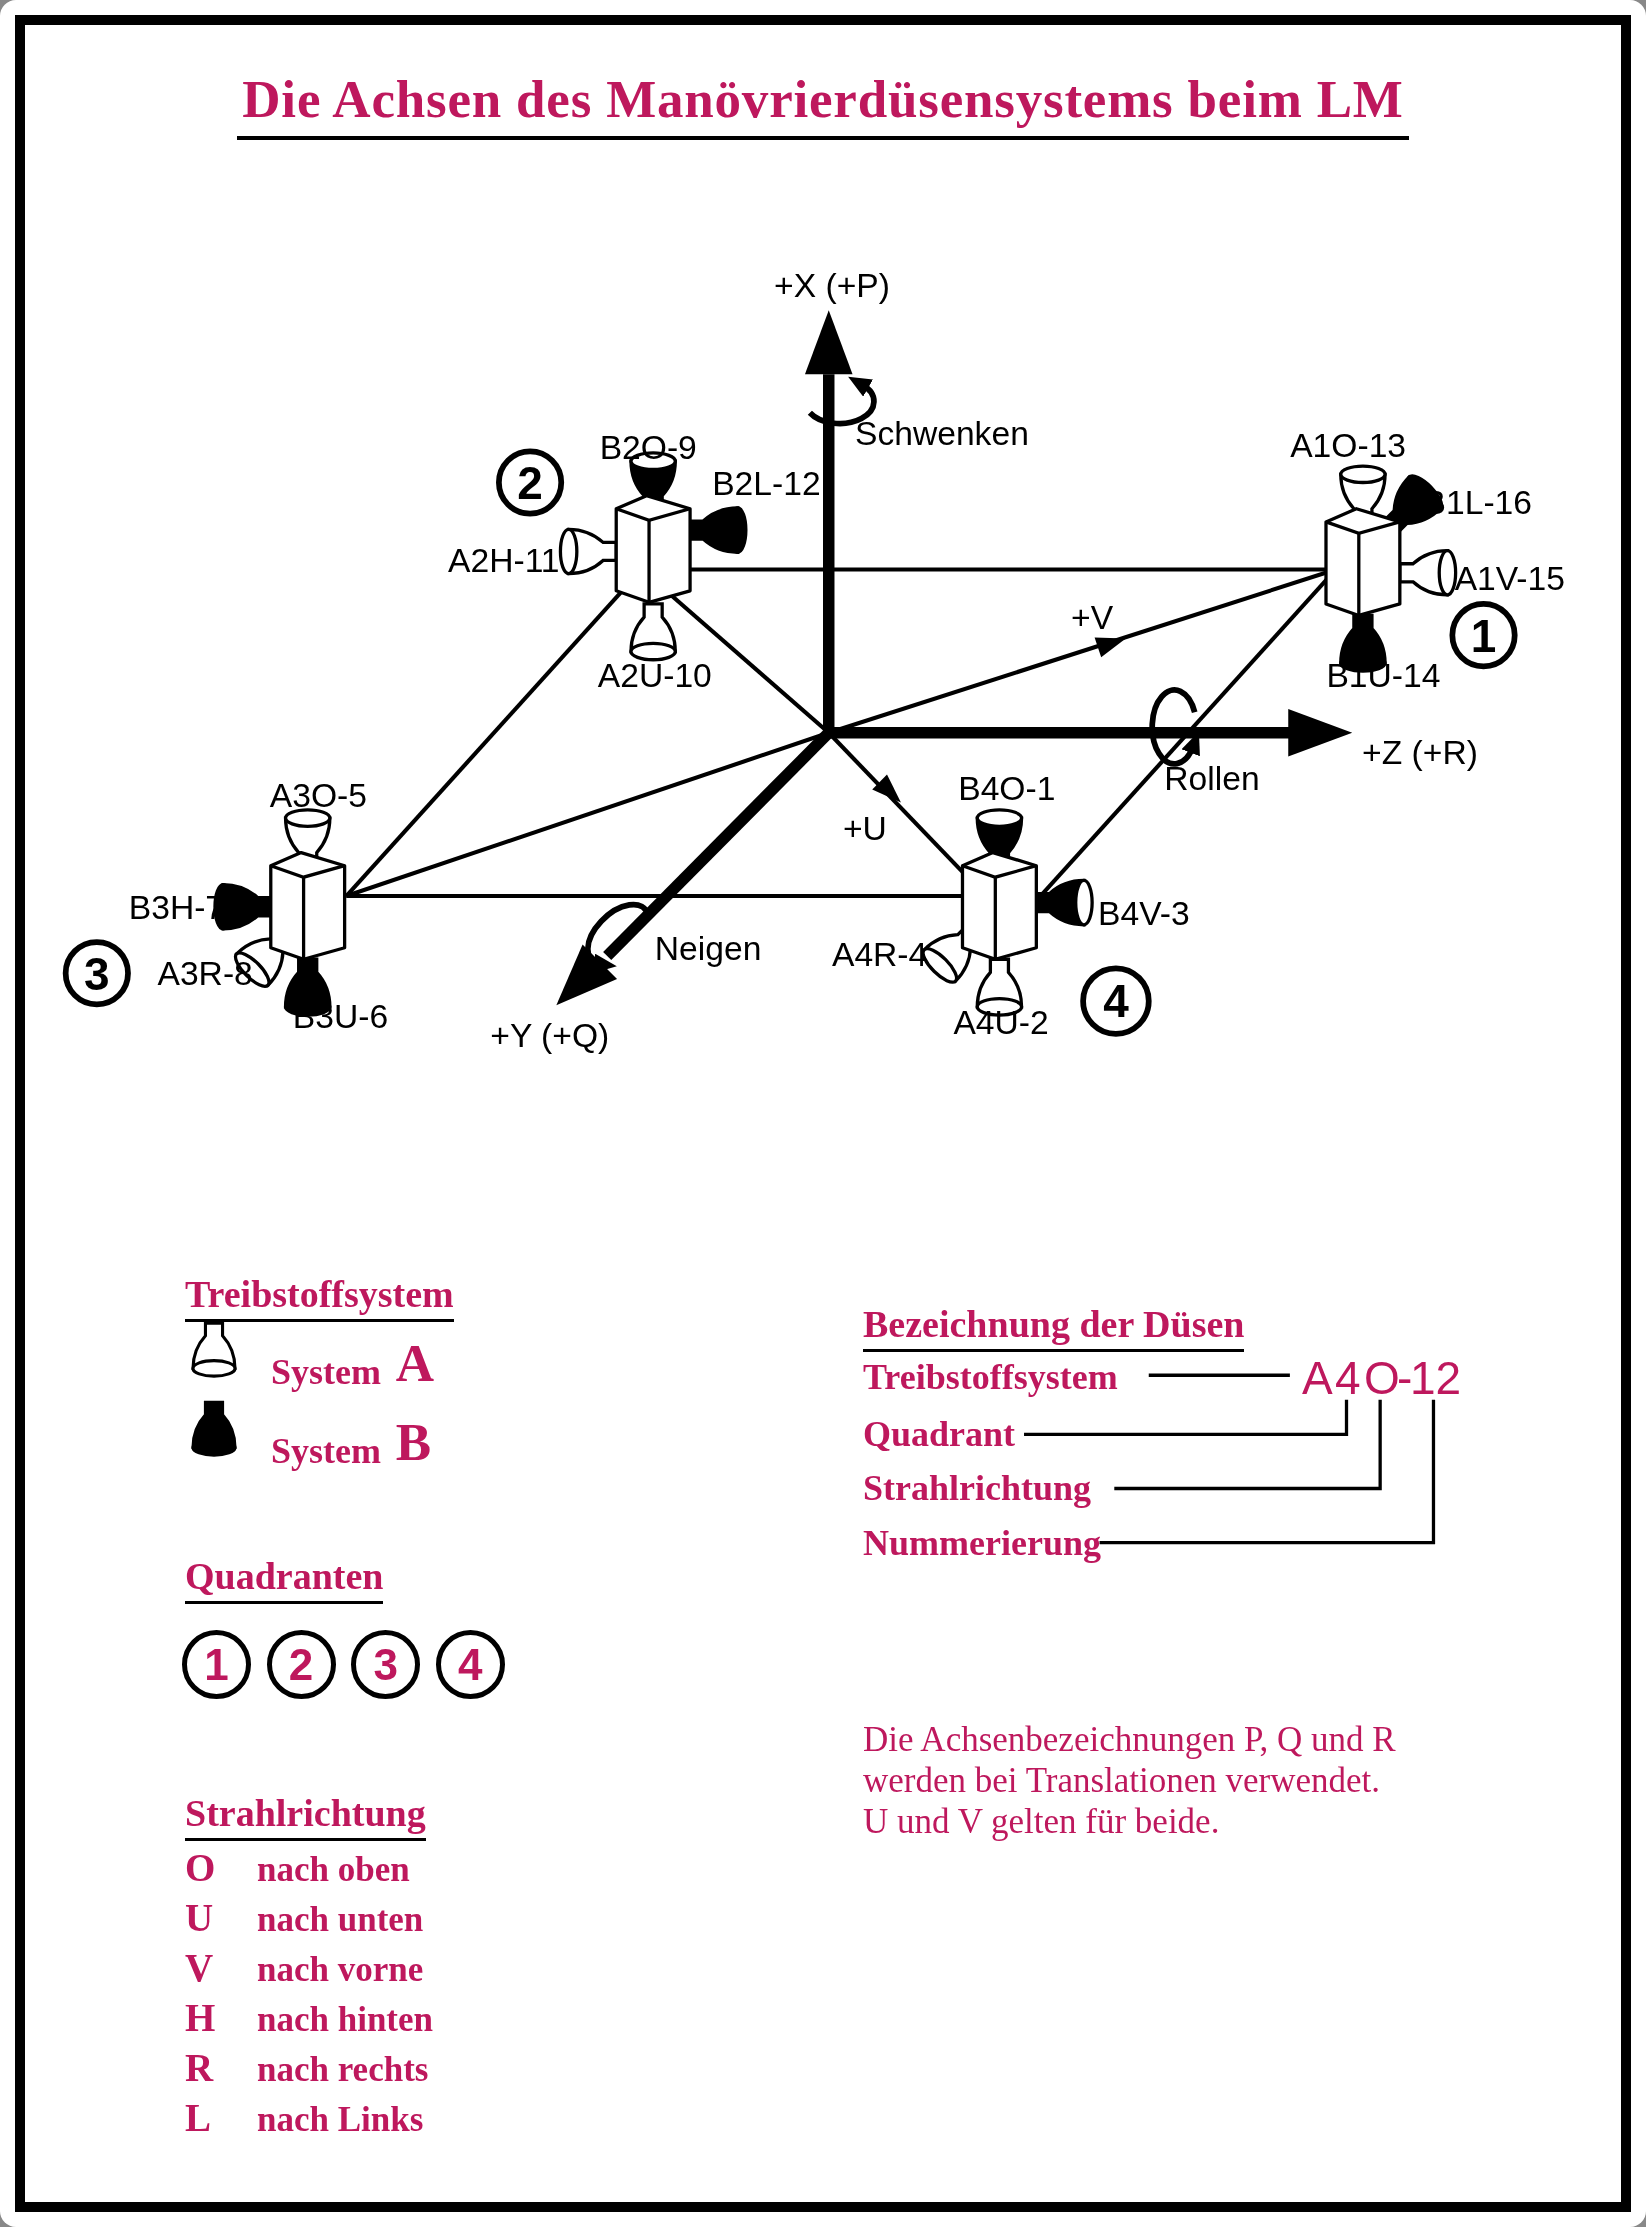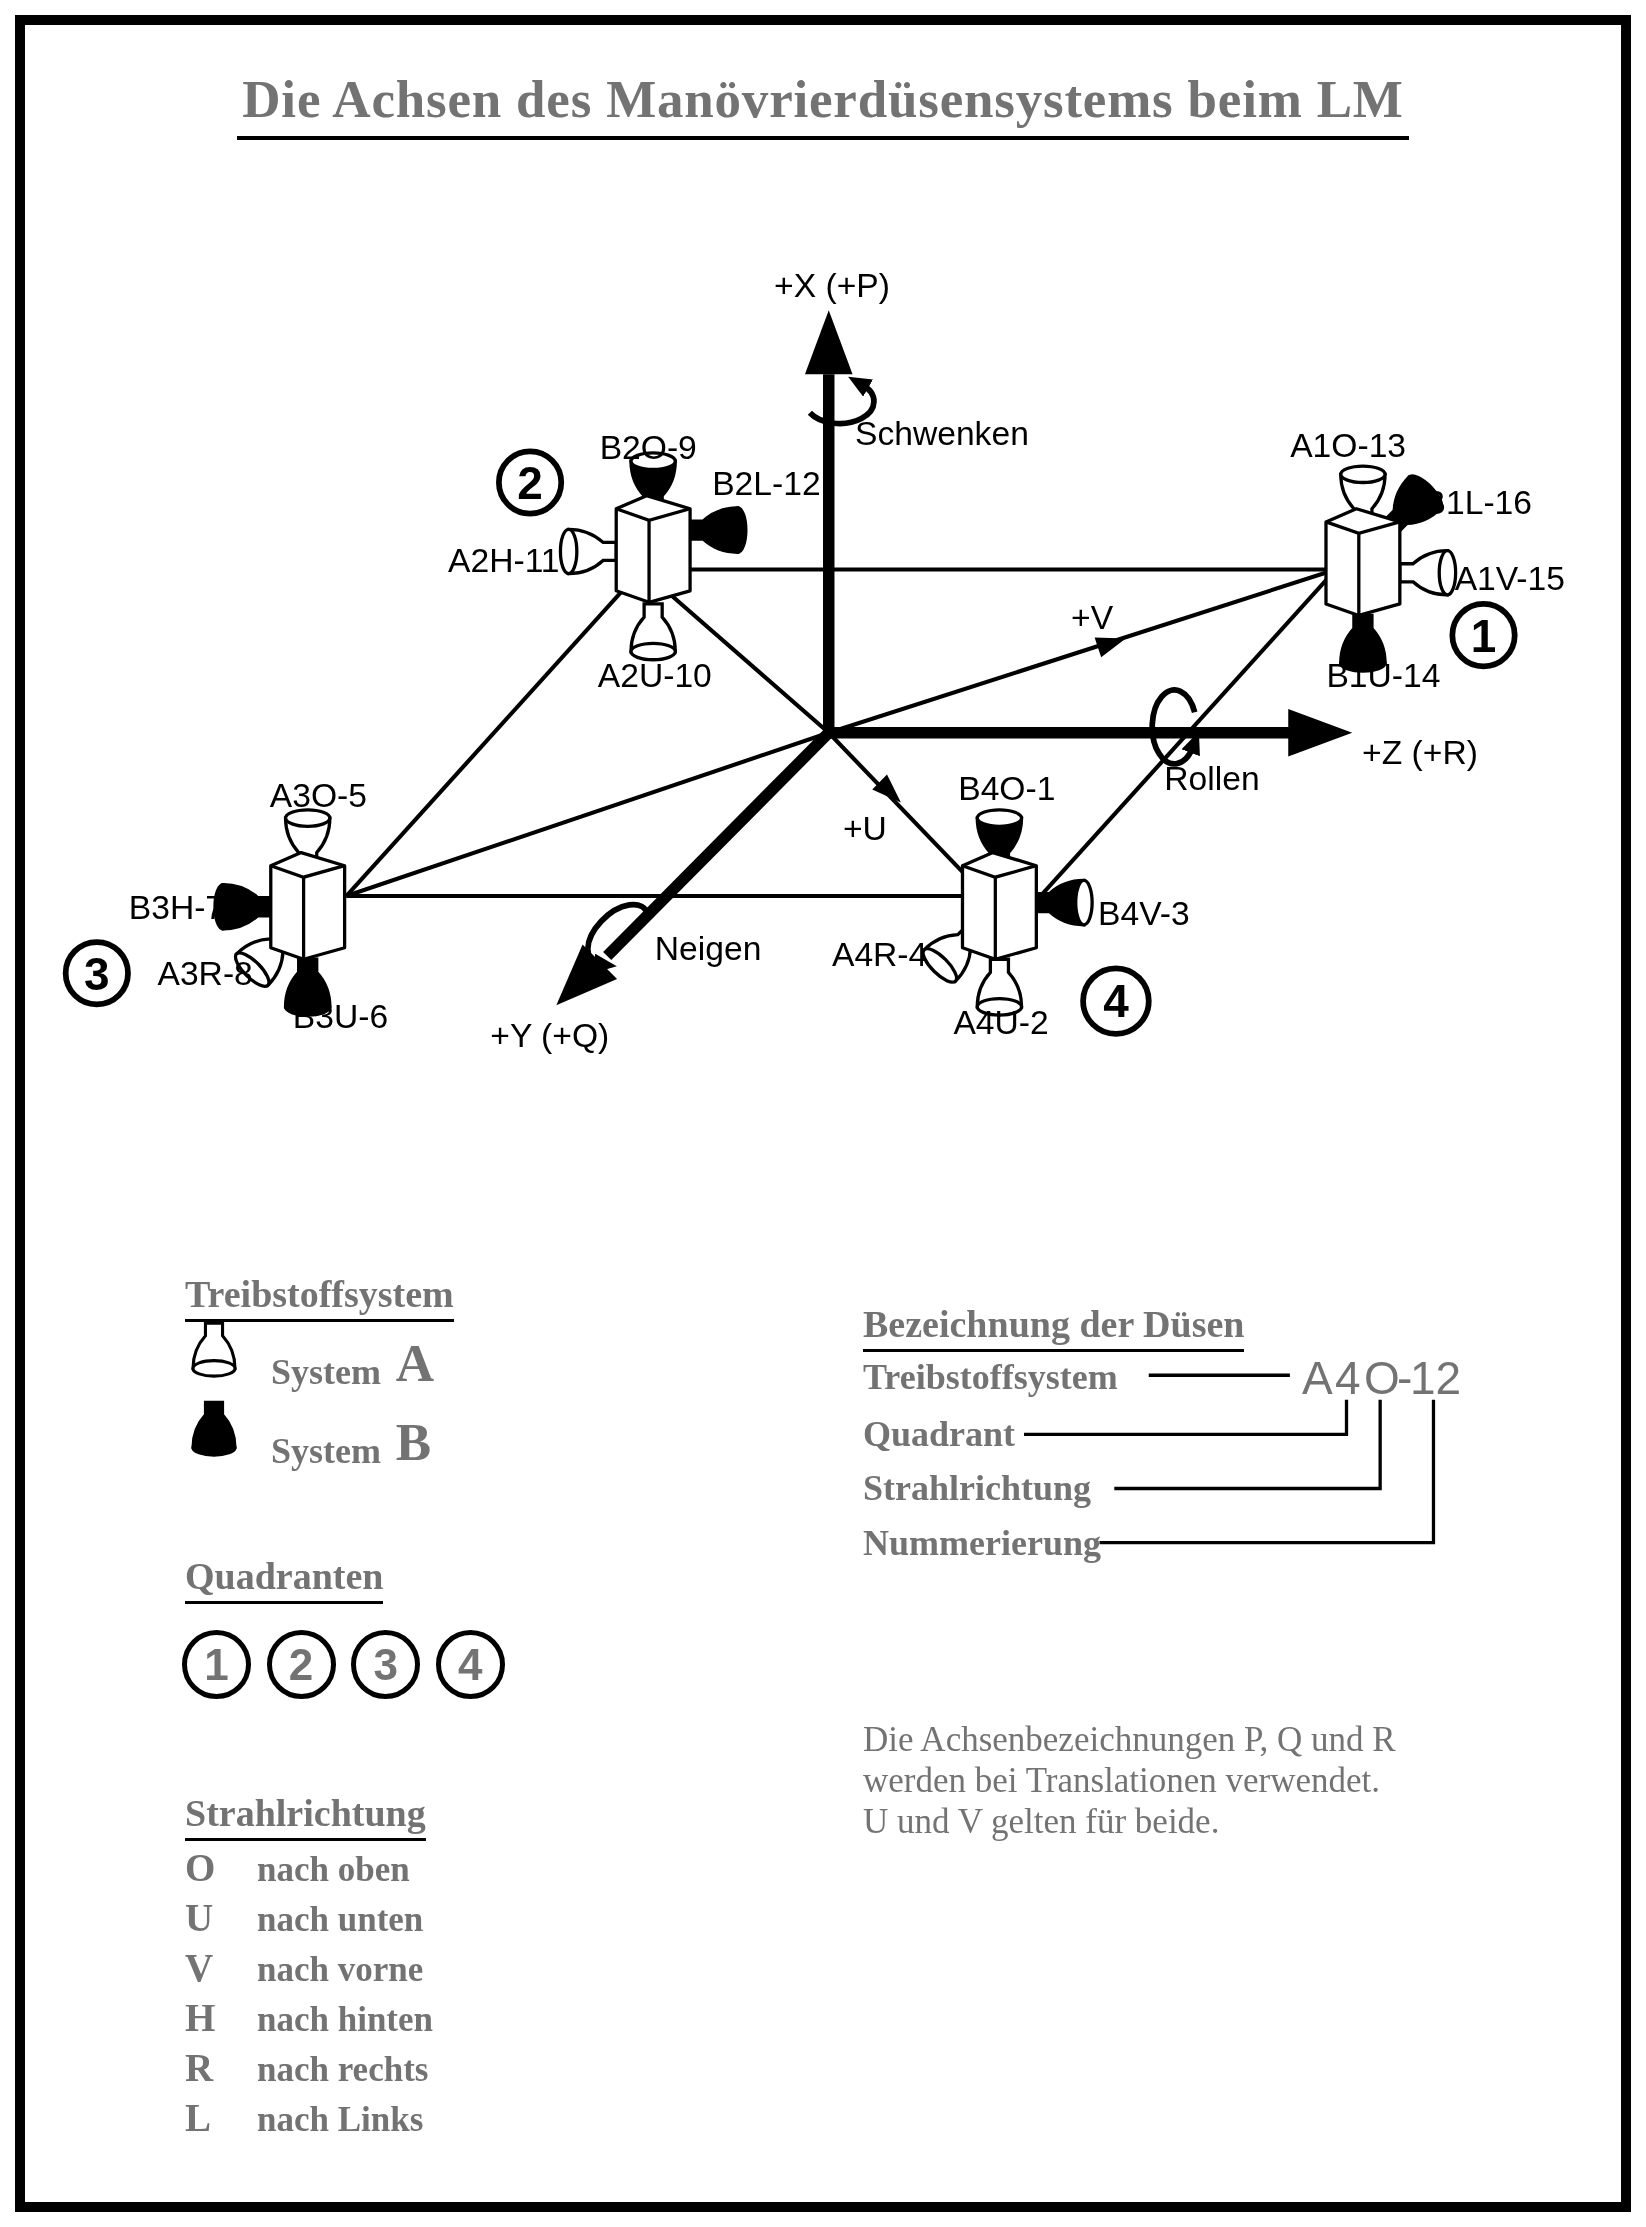--- a/index.html
+++ b/index.html
@@ -1,17 +1,17 @@
 <!DOCTYPE html>
 <html style="font-size:13px"><head>
 <meta charset="utf-8">
 <style>
   html,body{margin:0;padding:0;background:#888;}
   #page{position:relative;width:1646px;height:2227px;background:#fff;overflow:hidden;
-        font-family:"Liberation Serif",serif;color:#737373;}
+        font-family:"Liberation Serif",serif;color:#be185d;border-radius:16px;}
   #frame{position:absolute;left:14.8px;top:14.8px;right:14.8px;bottom:14.8px;border:10.7px solid #000;}
   .abs{position:absolute;}
   
   #title-wrap{position:absolute;left:0;top:69px;width:100%;text-align:center;}
   #title{display:inline-block;font-weight:bold;font-size:53px;letter-spacing:0.8px;
          border-bottom:4.1px solid #000;padding:0 4.9px 6.6px 4.9px;}
   
   .uh{display:inline-block;font-weight:bold;font-size:38px;border-bottom:3.3px solid #000;
       padding-bottom:3.3px;}
   

